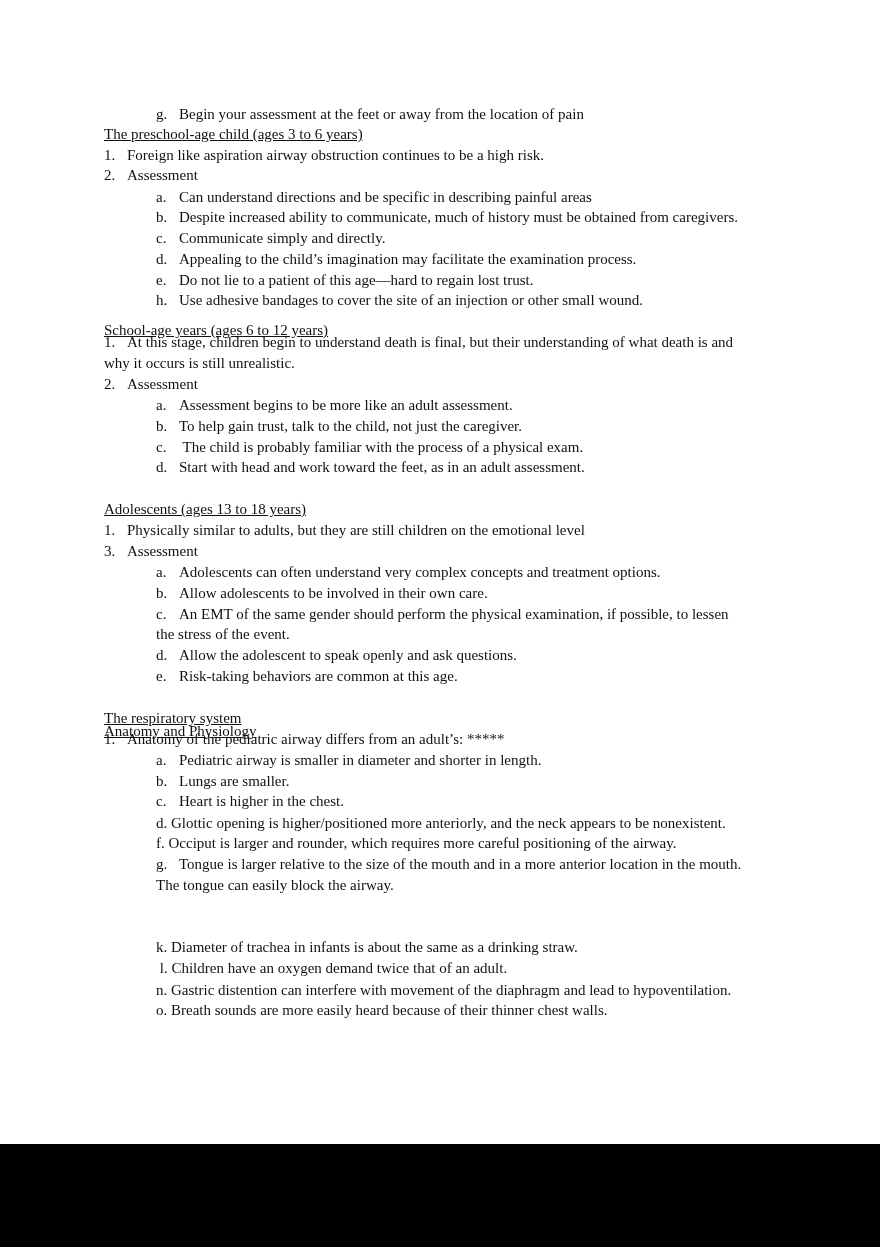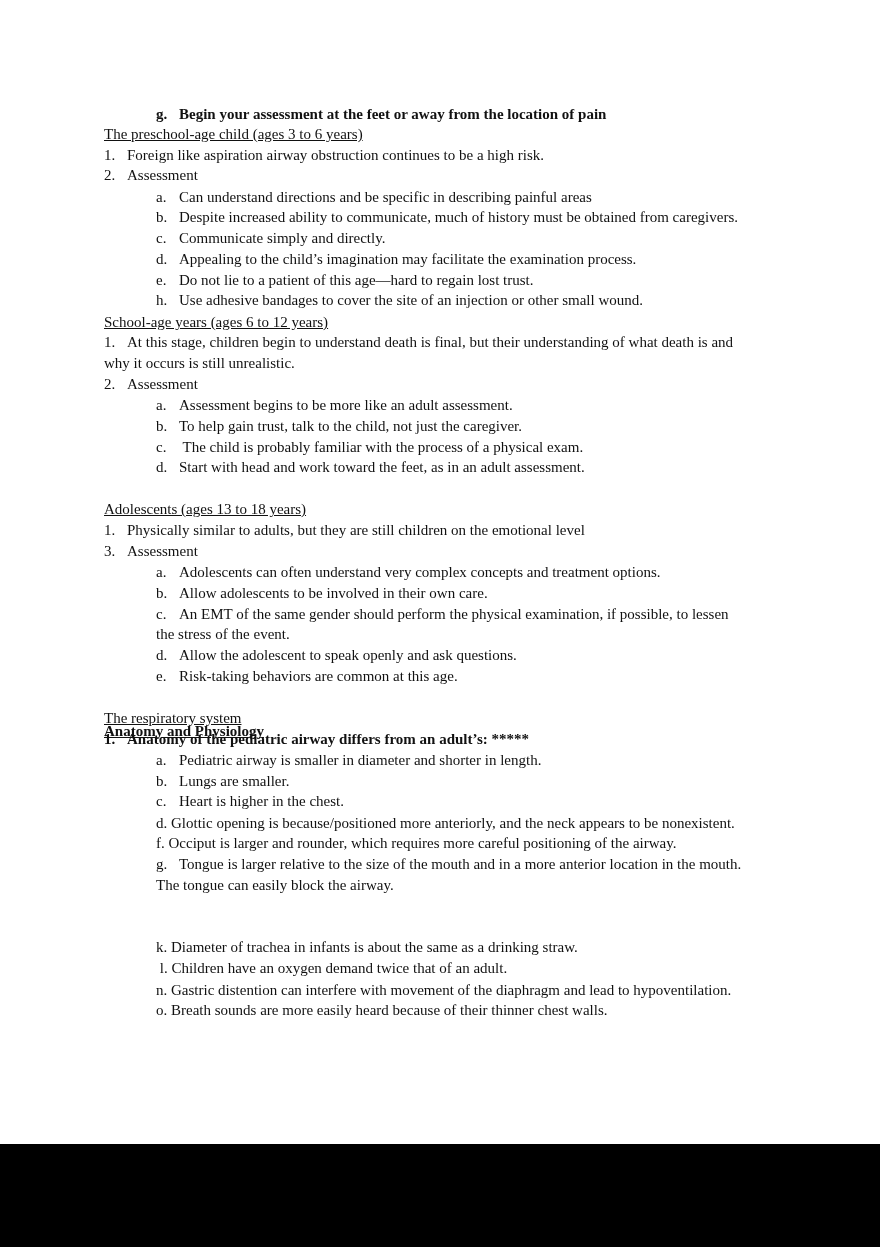--- a/index.html
+++ b/index.html
@@ -8,37 +8,37 @@
     font-family: "Liberation Serif", "DejaVu Serif", serif; color: #111; font-size: 15px;
   }
   .page { position: absolute; left: 0; top: 0; width: 880px; height: 1144px; background: #fff; }
   .bottom-bar { position: absolute; left: 0; top: 1144px; width: 880px; height: 103px; background: #000; }
   .line { position: absolute; white-space: nowrap; line-height: 20px; height: 20px; }
   .l0 { left: 104px; }
   .num { display: inline-block; width: 23px; }
   .sub { left: 156px; }
   .subm { display: inline-block; width: 23px; }
   .u { text-decoration: underline; }
-  .b { font-weight: bold; }
+  .b { font-weight: normal; }
 </style>
 </head>
 <body>
 
 <div class="page">
   <div class="line sub b" style="top:104px"><span class="subm">g.</span><span>Begin your assessment at the feet or away from the location of pain</span></div>
   <div class="line l0 u" style="top:124px">The preschool-age child (ages 3 to 6 years)</div>
   <div class="line l0" style="top:145px"><span class="num">1.</span><span>Foreign like aspiration airway obstruction continues to be a high risk.</span></div>
   <div class="line l0" style="top:165px"><span class="num">2.</span><span>Assessment</span></div>
   <div class="line sub" style="top:187px"><span class="subm">a.</span><span>Can understand directions and be specific in describing painful areas</span></div>
   <div class="line sub" style="top:207px"><span class="subm">b.</span><span>Despite increased ability to communicate, much of history must be obtained from caregivers.</span></div>
   <div class="line sub" style="top:228px"><span class="subm">c.</span><span>Communicate simply and directly.</span></div>
   <div class="line sub" style="top:249px"><span class="subm">d.</span><span>Appealing to the child’s imagination may facilitate the examination process.</span></div>
   <div class="line sub" style="top:270px"><span class="subm">e.</span><span>Do not lie to a patient of this age—hard to regain lost trust.</span></div>
   <div class="line sub" style="top:290px"><span class="subm">h.</span><span>Use adhesive bandages to cover the site of an injection or other small wound.</span></div>
-  <div class="line l0 u" style="top:312px">School-age years (ages 6 to 12 years)</div>
+  <div class="line l0 u" style="top:320px">School-age years (ages 6 to 12 years)</div>
   <div class="line l0" style="top:332px"><span class="num">1.</span><span>At this stage, children begin to understand death is final, but their understanding of what death is and</span></div>
   <div class="line l0" style="top:353px">why it occurs is still unrealistic.</div>
   <div class="line l0" style="top:374px"><span class="num">2.</span><span>Assessment</span></div>
   <div class="line sub" style="top:395px"><span class="subm">a.</span><span>Assessment begins to be more like an adult assessment.</span></div>
   <div class="line sub" style="top:416px"><span class="subm">b.</span><span>To help gain trust, talk to the child, not just the caregiver.</span></div>
   <div class="line sub" style="top:457px"><span class="subm">d.</span><span>Start with head and work toward the feet, as in an adult assessment.</span></div>
   <div class="line sub" style="top:437px"><span class="subm">c.</span><span> The child is probably familiar with the process of a physical exam.</span></div>
   <div class="line l0 u" style="top:499px">Adolescents (ages 13 to 18 years)</div>
   <div class="line l0" style="top:520px"><span class="num">1.</span><span>Physically similar to adults, but they are still children on the emotional level</span></div>
   <div class="line l0" style="top:541px"><span class="num">3.</span><span>Assessment</span></div>
@@ -47,21 +47,21 @@
   <div class="line sub" style="top:604px"><span class="subm">c.</span><span>An EMT of the same gender should perform the physical examination, if possible, to lessen</span></div>
   <div class="line sub" style="top:624px">the stress of the event.</div>
   <div class="line sub" style="top:645px"><span class="subm">d.</span><span>Allow the adolescent to speak openly and ask questions.</span></div>
   <div class="line sub" style="top:666px"><span class="subm">e.</span><span>Risk-taking behaviors are common at this age.</span></div>
   <div class="line l0 u b" style="top:721px">Anatomy and Physiology</div>
   <div class="line l0 u" style="top:708px">The respiratory system</div>
   <div class="line l0 b" style="top:729px"><span class="num">1.</span><span>Anatomy of the pediatric airway differs from an adult’s: *****</span></div>
   <div class="line sub" style="top:750px"><span class="subm">a.</span><span>Pediatric airway is smaller in diameter and shorter in length.</span></div>
   <div class="line sub" style="top:771px"><span class="subm">b.</span><span>Lungs are smaller.</span></div>
   <div class="line sub" style="top:791px"><span class="subm">c.</span><span>Heart is higher in the chest.</span></div>
-  <div class="line sub" style="top:813px">d. Glottic opening is because/positioned more anteriorly, and the neck appears to be nonexistent.</div>
+  <div class="line sub" style="top:813px">d. Glottic opening is higher/positioned more anteriorly, and the neck appears to be nonexistent.</div>
   <div class="line sub" style="top:833px">f. Occiput is larger and rounder, which requires more careful positioning of the airway.</div>
   <div class="line sub" style="top:875px">The tongue can easily block the airway.</div>
   <div class="line sub" style="top:854px"><span class="subm">g.</span><span>Tongue is larger relative to the size of the mouth and in a more anterior location in the mouth.</span></div>
   <div class="line sub" style="top:937px">k. Diameter of trachea in infants is about the same as a drinking straw.</div>
   <div class="line sub" style="top:958px; white-space:pre"> l. Children have an oxygen demand twice that of an adult.</div>
   <div class="line sub" style="top:980px">n. Gastric distention can interfere with movement of the diaphragm and lead to hypoventilation.</div>
   <div class="line sub" style="top:1000px">o. Breath sounds are more easily heard because of their thinner chest walls.</div>
 </div>
 <div class="bottom-bar"></div>
 

